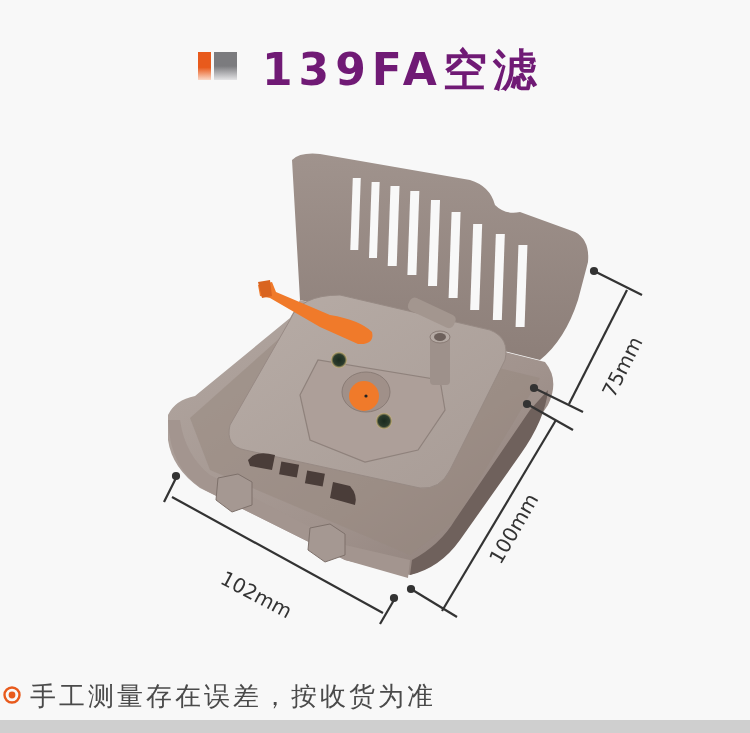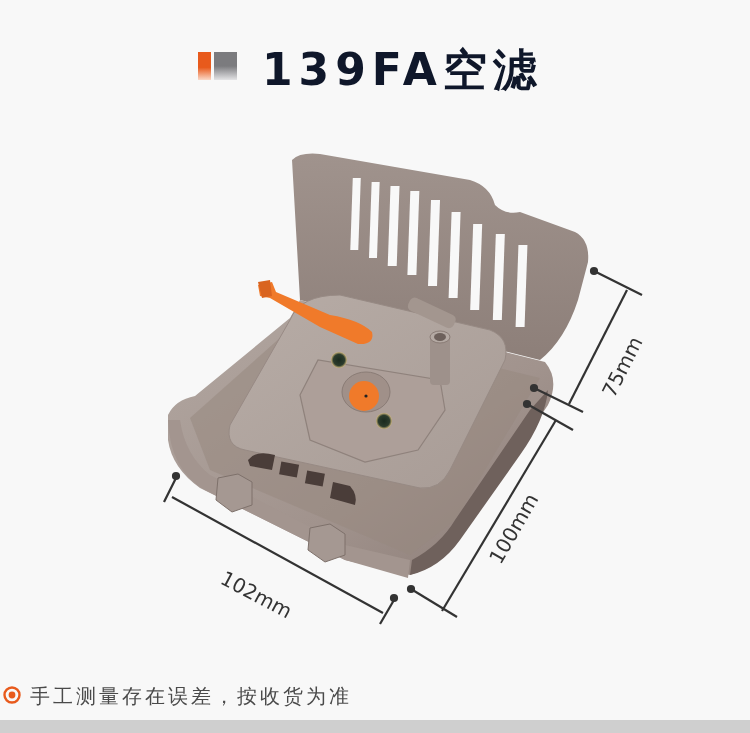--- a/index.html
+++ b/index.html
@@ -16,38 +16,38 @@
     .bar-orange {
       position: absolute; left: 0; top: 0; width: 13px; height: 28px;
       background: linear-gradient(to bottom, #e85a1c 0%, #e85a1c 55%, #fbd9c8 100%);
     }
     .bar-gray {
       position: absolute; left: 16px; top: 0; width: 23px; height: 28px;
       background: linear-gradient(to bottom, #7b7b7e 0%, #7b7b7e 50%, #e4e4e6 100%);
     }
     .title-text {
       position: absolute; left: 262px; top: 0; height: 64px; line-height: 64px;
-      font-size: 44px; font-weight: bold; color: #0f172a; letter-spacing: 6px;
+      font-size: 44px; font-weight: bold; color: #701a75; letter-spacing: 6px;
       font-family: "DejaVu Sans", sans-serif;
     }
     .product {
       position: absolute; left: 0; top: 0; width: 750px; height: 733px;
     }
     .dim-label {
       position: absolute; font-size: 20px; color: #333; white-space: nowrap;
       font-family: "DejaVu Sans", sans-serif;
     }
     .note {
       position: absolute; left: 0; top: 676px; height: 40px; width: 750px;
     }
     .note-icon {
       position: absolute; left: 3px; top: 10px; width: 18px; height: 18px;
     }
     .note-text {
-      position: absolute; left: 30px; top: 0; line-height: 40px; font-size: 20px;
+      position: absolute; left: 30px; top: 0; line-height: 40px; font-size: 26px;
       color: #4a4a4a; letter-spacing: 3px;
       font-family: "DejaVu Sans", sans-serif;
       text-align: center;
     }
     .bottom-strip {
       position: absolute; left: 0; top: 720px; width: 750px; height: 13px;
       background: #cfcfcf;
     }
   </style>
 </head>

